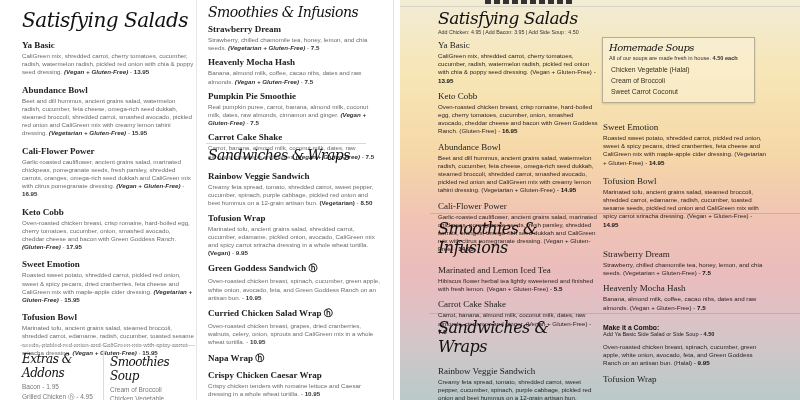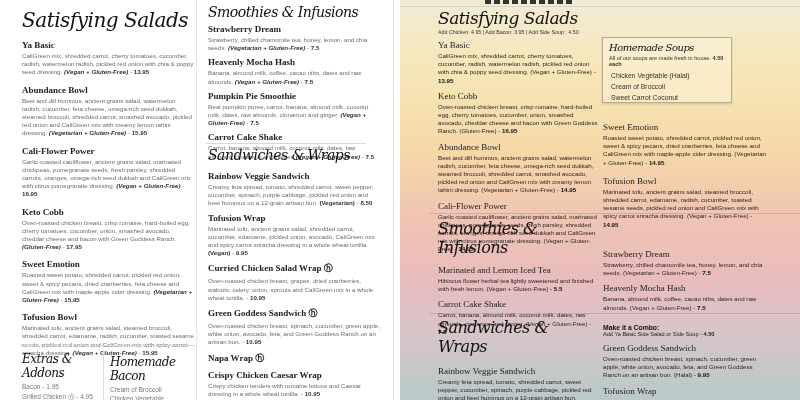--- a/index.html
+++ b/index.html
@@ -62,21 +62,21 @@
   <div class="vdiv" style="left:103px;top:350px;height:50px"></div>
 
   <div class="col" style="left:22px;top:352px;width:80px">
     <div class="script" style="font-size:12px;margin-bottom:2px">Extras &amp; Addons</div>
     <div class="list-line" style="line-height:10px">Bacon - 1.95</div>
     <div class="list-line" style="line-height:10px">Grilled Chicken ⓗ - 4.95</div>
 
   </div>
 
   <div class="col" style="left:110px;top:355px;width:90px">
-    <div class="script" style="font-size:12px;margin-bottom:2px">Homemade Bacon</div>
+    <div class="script" style="font-size:12px;margin-bottom:2px">Smoothies Soup</div>
     <div class="list-line" style="line-height:9px">Cream of Broccoli</div>
     <div class="list-line" style="line-height:9px">Chicken Vegetable</div>
 
   </div>
 
   <div class="vdiv" style="left:196px;top:0;height:400px;background:#e6e6e6"></div>
 
   <div class="col" style="left:208px;top:4px;width:170px">
     <div class="script" style="font-size:14px;margin-bottom:4px">Smoothies &amp; Infusions</div>
     <div class="item" style="margin-bottom:5px">
@@ -103,26 +103,26 @@
     <div class="script" style="font-size:14px;margin-bottom:8px">Sandwiches &amp; Wraps</div>
     <div class="item" style="margin-bottom:5px">
       <div class="name mono">Rainbow Veggie Sandwich</div>
       <div class="desc"><span>Creamy feta spread, tomato, shredded carrot, sweet pepper, cucumber, spinach, purple cabbage, pickled red onion and beet hummus on a 12-grain artisan bun.</span> <b>(Vegetarian)</b> - <b>8.50</b></div>
     </div>
     <div class="item" style="margin-bottom:5px">
       <div class="name mono">Tofusion Wrap</div>
       <div class="desc"><span>Marinated tofu, ancient grains salad, shredded carrot, cucumber, edamame, pickled onion, avocado, CaliGreen mix and spicy carrot sriracha dressing in a whole wheat tortilla.</span> <b>(Vegan)</b> - <b>9.95</b></div>
     </div>
     <div class="item" style="margin-bottom:5px">
+      <div class="name mono">Green Goddess Sandwich ⓗ</div>
+      <div class="desc"><span>Oven-roasted chicken breast, spinach, cucumber, green apple, white onion, avocado, feta, and Green Goddess Ranch on an artisan bun.</span> - <b>10.95</b></div>
+    </div>
+    <div class="item" style="margin-bottom:5px">
       <div class="name mono">Curried Chicken Salad Wrap ⓗ</div>
       <div class="desc"><span>Oven-roasted chicken breast, grapes, dried cranberries, walnuts, celery, onion, sprouts and CaliGreen mix in a whole wheat tortilla.</span> - <b>10.95</b></div>
-    </div>
-    <div class="item" style="margin-bottom:5px">
-      <div class="name mono">Green Goddess Sandwich ⓗ</div>
-      <div class="desc"><span>Oven-roasted chicken breast, spinach, cucumber, green apple, white onion, avocado, feta, and Green Goddess Ranch on an artisan bun.</span> - <b>10.95</b></div>
     </div>
     <div class="item" style="margin-bottom:5px">
       <div class="name mono">Napa Wrap ⓗ</div>
 
     </div>
     <div class="item" style="margin-bottom:5px">
       <div class="name mono">Crispy Chicken Caesar Wrap</div>
       <div class="desc"><span>Crispy chicken tenders with romaine lettuce and Caesar dressing in a whole wheat tortilla.</span> - <b>10.95</b></div>
     </div>
 
@@ -175,21 +175,21 @@
 
   <div class="col" style="left:38px;top:318px;width:160px">
     <div class="script" style="font-size:16px;margin-bottom:10px">Sandwiches &amp; Wraps</div>
     <div class="item" style="margin-bottom:6px">
       <div class="name mono" style="font-weight:normal">Rainbow Veggie Sandwich</div>
       <div class="rdesc"><span>Creamy feta spread, tomato, shredded carrot, sweet pepper, cucumber, spinach, purple cabbage, pickled red onion and beet hummus on a 12-grain artisan bun. (Vegetarian) -</span> </div>
     </div>
 
   </div>
 
-  <div class="box" style="left:202px;top:37px;width:130px;height:66px;padding:4px 6px">
+  <div class="box" style="left:202px;top:37px;width:153px;height:66px;padding:4px 6px">
     <div class="script" style="font-size:10px;margin-bottom:2px">Homemade Soups</div>
     <div style="font-size:5.6px;color:#333;margin-bottom:3px"><span>All of our soups are made fresh in house.</span> <b>4.50 each</b></div>
     <div class="rlist-line" style="padding-left:2px">Chicken Vegetable (Halal)</div>
     <div class="rlist-line" style="padding-left:2px">Cream of Broccoli</div>
     <div class="rlist-line" style="padding-left:2px">Sweet Carrot Coconut</div>
   </div>
 
   <div class="col" style="left:203px;top:122px;width:165px">
     <div class="item" style="margin-bottom:9px">
       <div class="name mono" style="font-weight:normal">Sweet Emotion</div>
@@ -209,20 +209,19 @@
     <div class="item">
       <div class="name mono" style="font-weight:normal">Heavenly Mocha Hash</div>
       <div class="rdesc"><span>Banana, almond milk, coffee, cacao nibs, dates and raw almonds. (Vegan + Gluten-Free) -</span> <b>7.5</b></div>
     </div>
   </div>
 
   <div class="col" style="left:203px;top:324px;width:165px">
     <div style="font-size:6.8px;font-weight:bold;color:#111">Make it a Combo:</div>
     <div style="font-size:5.6px;color:#222;margin-bottom:6px"><span>Add Ya Basic Side Salad or Side Soup -</span> <b>4.50</b></div>
     <div class="item" style="margin-bottom:6px">
-      <div class="name mono" style="font-weight:normal">Green Goddess Sandwich</div>
       <div class="rdesc"><span>Oven-roasted chicken breast, spinach, cucumber, green apple, white onion, avocado, feta, and Green Goddess Ranch on an artisan bun. (Halal) -</span> <b>9.95</b></div>
     </div>
     <div class="item">
       <div class="name mono" style="font-weight:normal">Tofusion Wrap</div>
     </div>
   </div>
 </div>
 
 </body></html>

